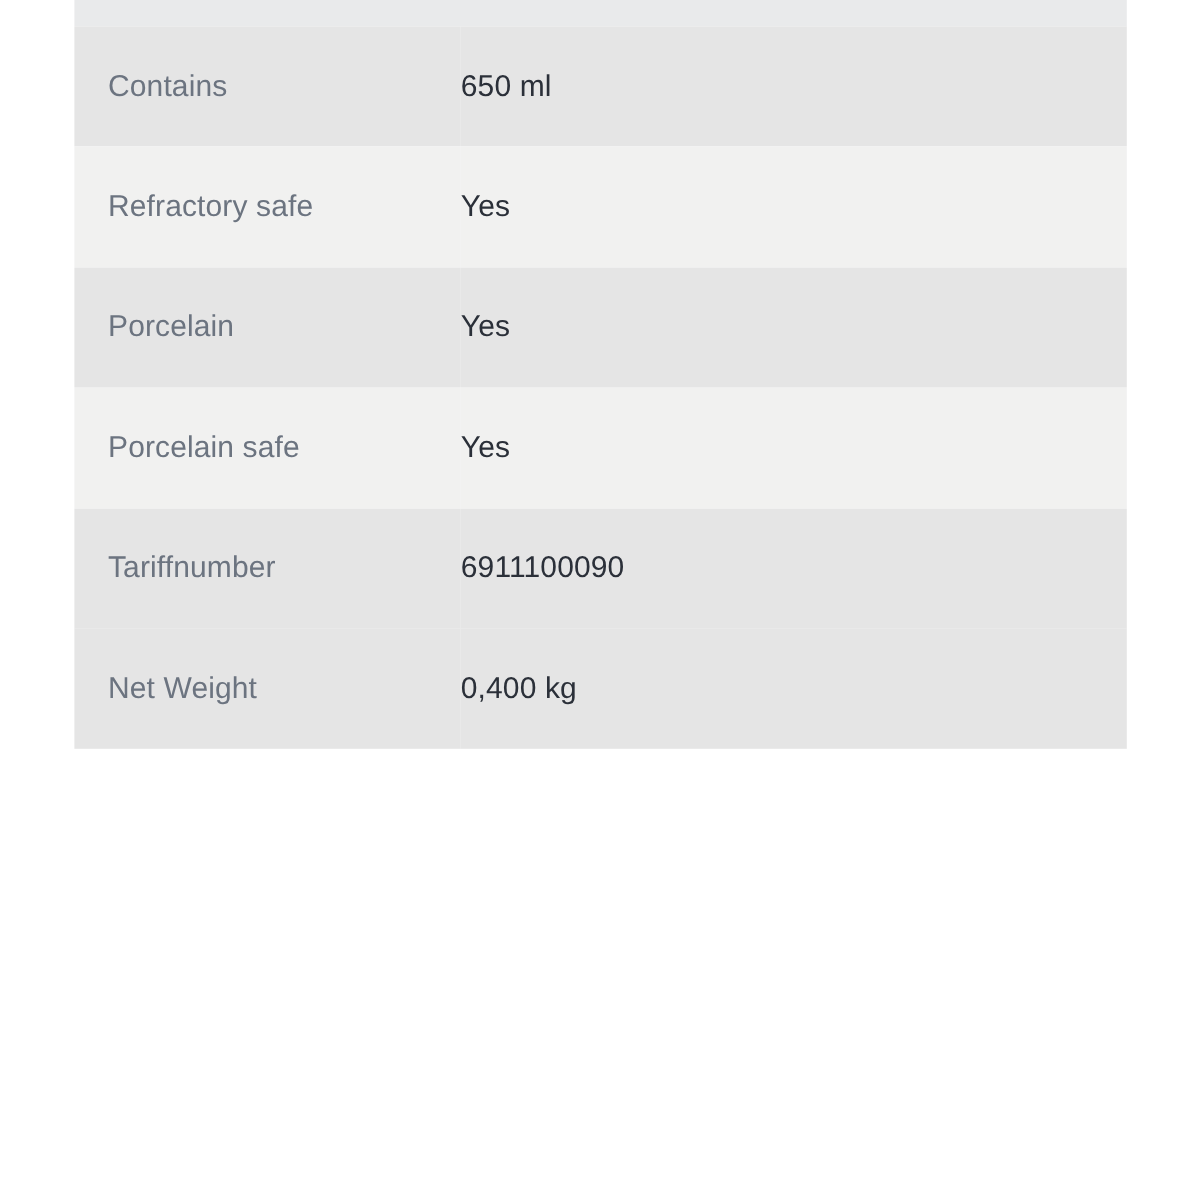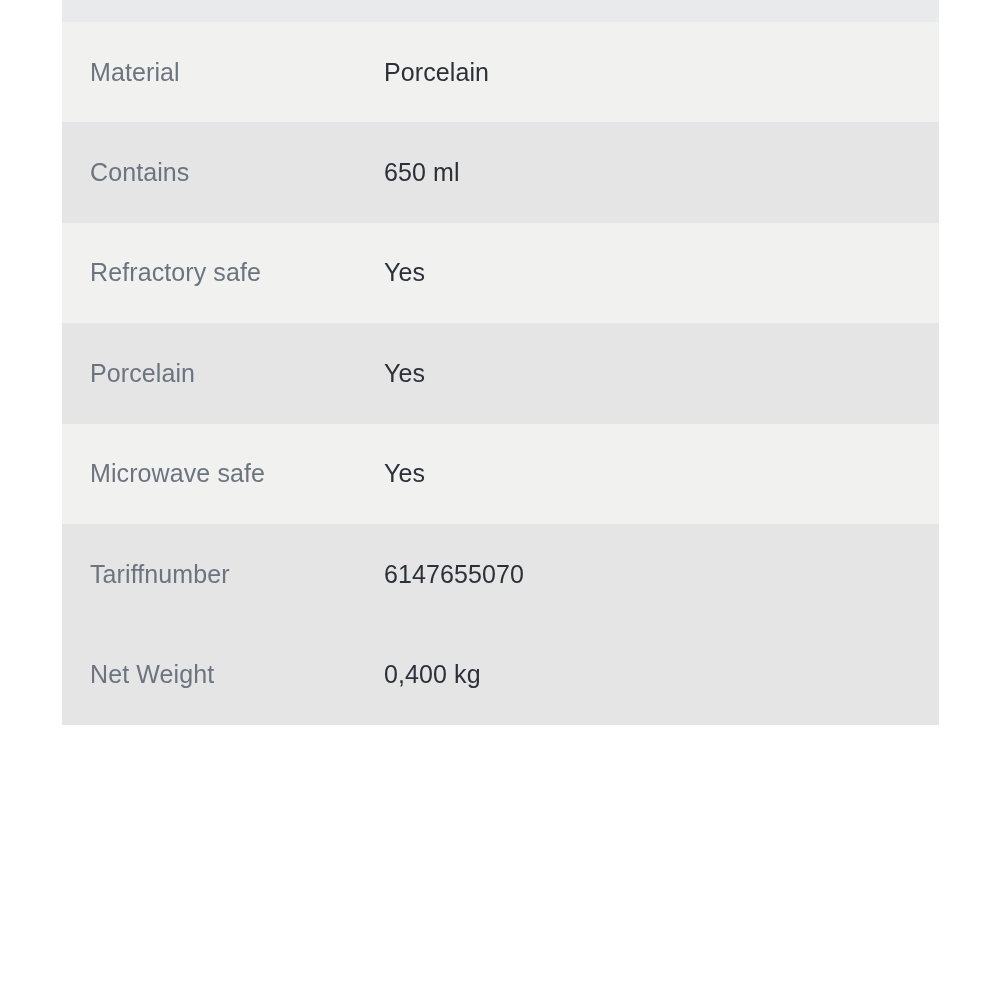--- a/index.html
+++ b/index.html
@@ -77,50 +77,46 @@
 </head>
 <body>
 
 <div id="spec-page">
 
   <div class="top-strip"></div>
 
   <table class="spec-table">
     <tbody>
 
-      <tr class="even-row">
-        <td class="spec-label">Material</td>
-        <td class="spec-value">Porcelain</td>
-      </tr>
 
       <tr class="odd-row">
         <td class="spec-label">Contains</td>
         <td class="spec-value">650 ml</td>
       </tr>
 
       <tr class="even-row">
         <td class="spec-label">Refractory safe</td>
         <td class="spec-value">Yes</td>
       </tr>
 
       <tr class="odd-row">
         <td class="spec-label">Porcelain</td>
         <td class="spec-value">Yes</td>
       </tr>
 
       <tr class="even-row">
-        <td class="spec-label">Microwave safe</td>
+        <td class="spec-label">Porcelain safe</td>
         <td class="spec-value">Yes</td>
       </tr>
 
 
 
       <tr class="odd-row">
         <td class="spec-label">Tariffnumber</td>
-        <td class="spec-value">6147655070</td>
+        <td class="spec-value">6911100090</td>
       </tr>
 
 
       <tr class="odd-row">
         <td class="spec-label">Net Weight</td>
         <td class="spec-value">0,400 kg</td>
       </tr>
 
     </tbody>
   </table>

